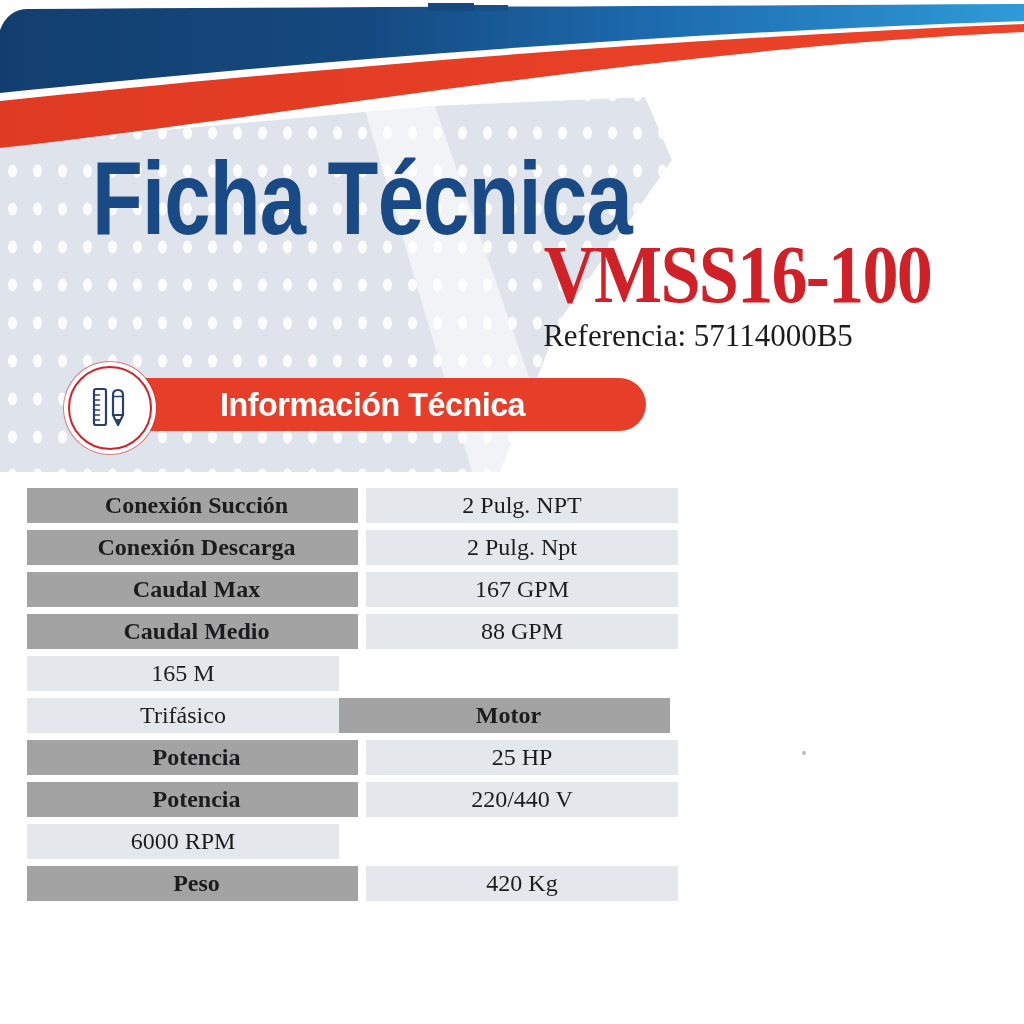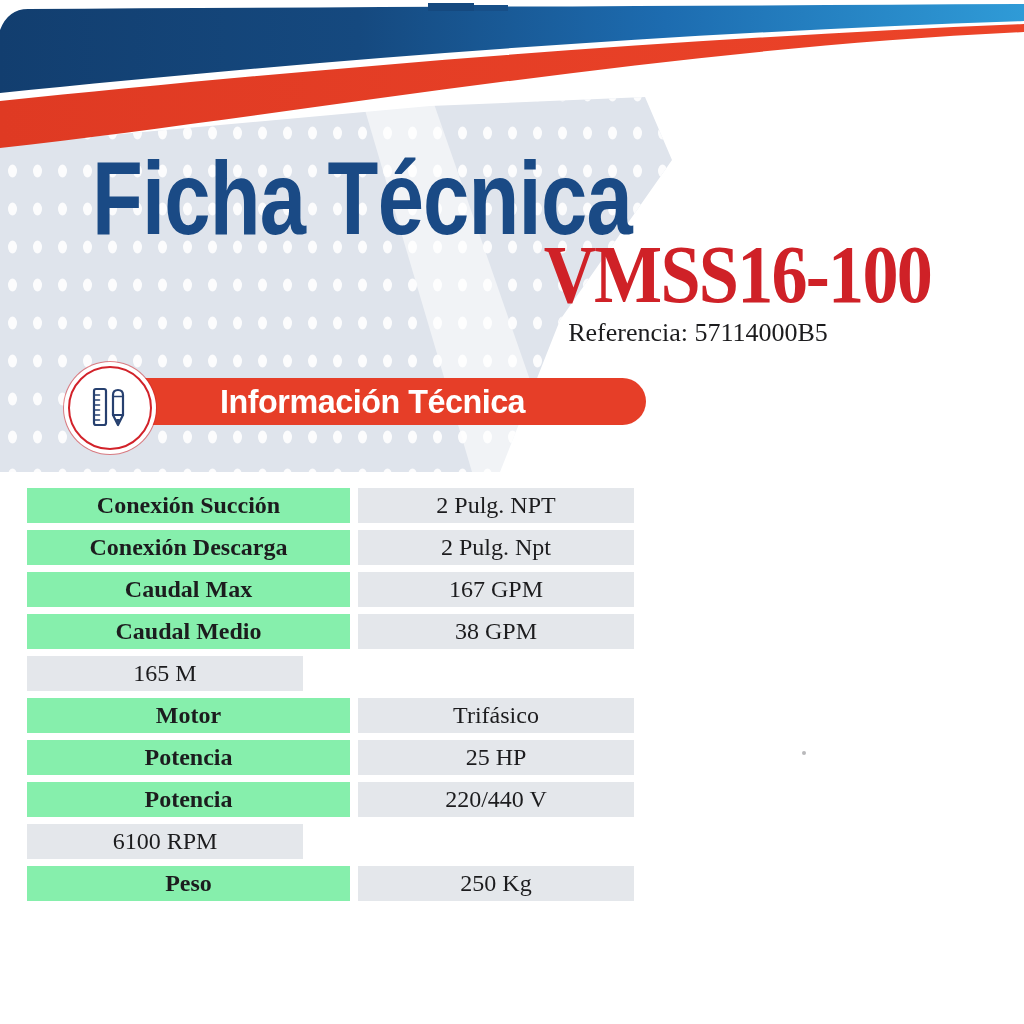--- a/index.html
+++ b/index.html
@@ -17,25 +17,25 @@
     transform:scaleX(0.80);transform-origin:left top;
   }
   .product-wrap{position:absolute;left:495px;top:234px;width:406px;text-align:right;}
   .product-code{
     margin:0;font-family:"Liberation Serif",serif;font-weight:bold;
     font-size:82px;line-height:1.0;color:#cf2127;letter-spacing:-2px;
     transform:scaleX(0.88);transform-origin:right top;white-space:nowrap;
   }
   .reference-line{
     position:absolute;left:495px;top:318px;width:406px;text-align:center;
-    font-family:"Liberation Serif",serif;font-size:26px;color:#1c1c1e;white-space:nowrap;
+    font-family:"Liberation Serif",serif;font-size:31px;color:#1c1c1e;white-space:nowrap;
   }
   
   .section-banner{
-    position:absolute;left:100px;top:378px;width:546px;height:47px;
+    position:absolute;left:100px;top:378px;width:546px;height:53px;
     background:#e63e28;border-radius:30px;
     display:flex;align-items:center;justify-content:center;
   }
   .section-banner-label{
     color:#ffffff;font-weight:bold;font-size:34px;letter-spacing:-0.5px;
     transform:scaleX(0.95);white-space:nowrap;
   }
   .banner-badge{
     position:absolute;left:64px;top:362px;width:92px;height:92px;border-radius:50%;
     background:#ffffff;box-shadow:0 0 0 1px rgba(210,34,42,.55);
@@ -45,22 +45,22 @@
     border:2.5px solid #d2222a;border-radius:50%;
   }
   .badge-icon{position:absolute;left:22px;top:22px;}
   
   .spec-table{position:absolute;left:27px;top:488px;display:flex;flex-direction:column;}
   .spec-row{display:flex;flex-direction:row;margin-bottom:7px;height:35px;}
   .spec-cell{
     display:flex;align-items:center;justify-content:center;
     font-family:"Liberation Serif",serif;font-size:24px;color:#1c1c1e;
   }
-  .spec-label{width:323px;background:#86efac;font-weight:bold;margin-right:8px;}
-  .spec-value{width:276px;background:#e4e7eb;}
+  .spec-label{width:323px;background:#a3a3a3;font-weight:bold;margin-right:8px;padding-left:8px;}
+  .spec-value{width:312px;background:#e4e7eb;}
   
   .speck{position:absolute;left:802px;top:751px;width:4px;height:4px;border-radius:50%;background:#b9b9bb;}
 </style>
 </head>
 <body>
 
 <div class="page">
 
   <svg class="header-art" viewBox="0 0 1024 480" aria-hidden="true">
     <defs>
@@ -136,48 +136,48 @@
     </div>
 
 
     <div class="spec-row">
       <div class="spec-cell spec-label">Caudal Max</div>
       <div class="spec-cell spec-value">167 GPM</div>
     </div>
 
     <div class="spec-row">
       <div class="spec-cell spec-label">Caudal Medio</div>
-      <div class="spec-cell spec-value">38 GPM</div>
+      <div class="spec-cell spec-value">88 GPM</div>
     </div>
 
     <div class="spec-row">
       <div class="spec-cell spec-value">165 M</div>
     </div>
 
     <div class="spec-row">
+      <div class="spec-cell spec-value">Trifásico</div>
       <div class="spec-cell spec-label">Motor</div>
-      <div class="spec-cell spec-value">Trifásico</div>
     </div>
 
     <div class="spec-row">
       <div class="spec-cell spec-label">Potencia</div>
       <div class="spec-cell spec-value">25 HP</div>
     </div>
 
     <div class="spec-row">
       <div class="spec-cell spec-label">Potencia</div>
       <div class="spec-cell spec-value">220/440 V</div>
     </div>
 
     <div class="spec-row">
-      <div class="spec-cell spec-value">6100 RPM</div>
+      <div class="spec-cell spec-value">6000 RPM</div>
     </div>
 
     <div class="spec-row">
       <div class="spec-cell spec-label">Peso</div>
-      <div class="spec-cell spec-value">250 Kg</div>
+      <div class="spec-cell spec-value">420 Kg</div>
     </div>
 
   </div>
 
   <div class="speck"></div>
 
 </div>
 
 </body></html>

